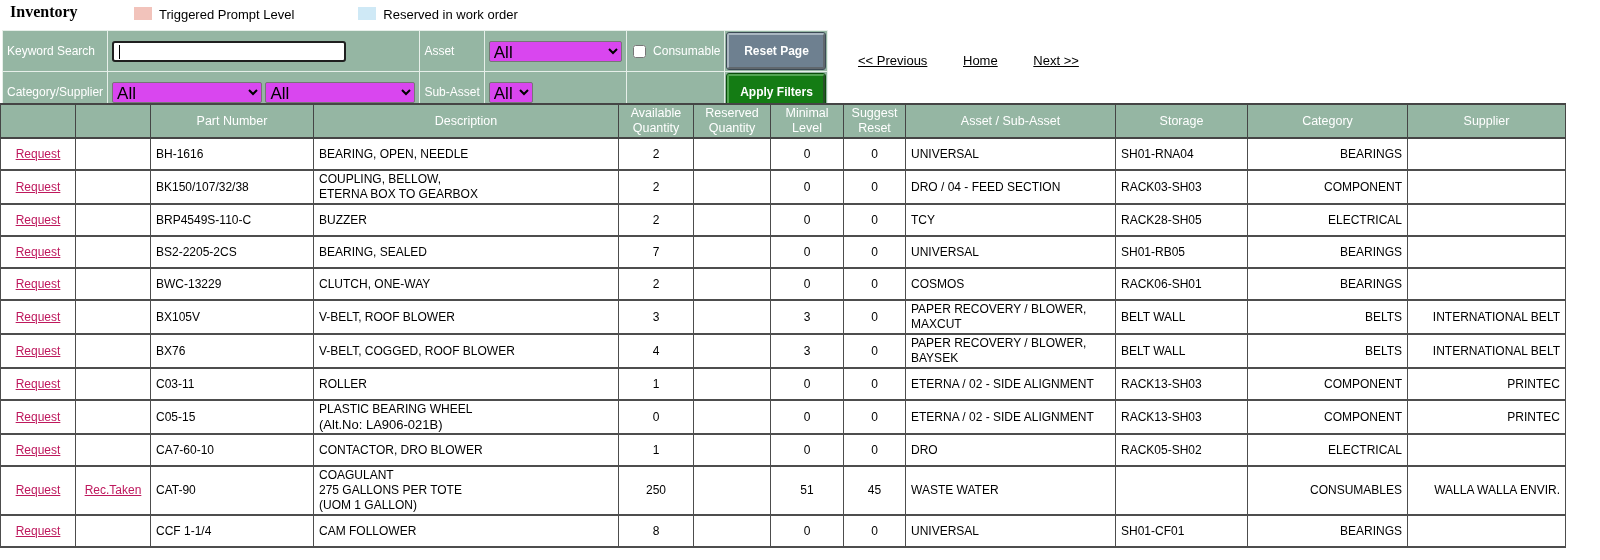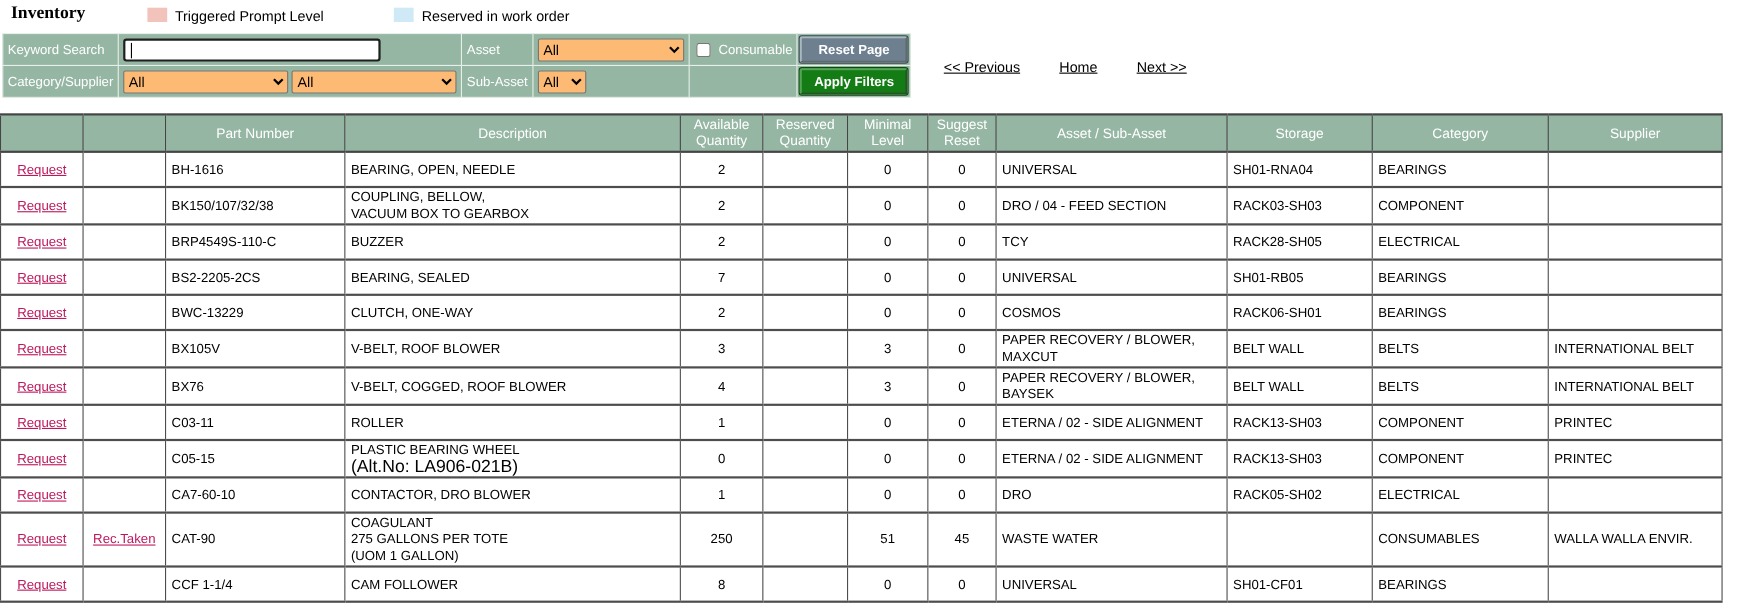--- a/index.html
+++ b/index.html
@@ -25,27 +25,27 @@
   .filter-table td {
     border:1px solid #e6efe9; height:29px; padding:0 4px;
     font-size:12px; color:#ffffff; vertical-align:middle; white-space:nowrap;
   }
   .kw-wrap { position:relative; display:inline-block; }
   .kw-input {
     width:234px; height:21px; border:2px solid #1f1f1f; border-radius:3px;
     background:#fff; font-size:12px; padding:0 4px; outline:none;
   }
   .caret { position:absolute; left:7px; top:4px; width:1px; height:14px; background:#000; }
-  select { font-size:13px; height:21px; background:#fdba74; border:1px solid #767676; border-radius:2px; color:#000; }
+  select { font-size:17px; height:21px; background:#d946ef; border:1px solid #767676; border-radius:2px; color:#000; }
   .sel-wide { width:150px; }
   .sel-asset { width:133px; }
   .sel-sub { width:44px; }
   .chk { width:13px; height:13px; vertical-align:middle; margin:0 4px 0 2px; }
   .btn {
-    display:block; width:98px; height:24px; margin:0 auto;
+    display:block; width:98px; height:36px; margin:0 auto;
     font-family:"Liberation Sans", sans-serif; font-size:12px; font-weight:bold; color:#fff;
     border-radius:2px; cursor:pointer;
   }
   .btn-reset { background:#6e8090; border:2px outset #aab7c1; outline:1px solid #3c4a55; }
   .btn-apply { background:#147c14; border:2px outset #53a653; outline:1px solid #0a4d0a; }
 
   
   .nav { position:absolute; left:858px; top:53px; font-size:13px; }
   .nav a { color:#000; text-decoration:underline; margin-right:32px; cursor:pointer; }
 
@@ -60,23 +60,23 @@
     text-align:center; white-space:pre-line; line-height:15px; padding:1px 3px;
   }
   .inv-table td {
     border:solid #4d4d4d; border-width:2px 1px; background:#fff;
     font-size:12px; line-height:15px; height:32px; padding:1px 5px;
     vertical-align:middle; overflow:hidden;
   }
   .inv-table td:nth-child(1), .inv-table td:nth-child(2) { text-align:center; }
   .inv-table td:nth-child(5), .inv-table td:nth-child(6),
   .inv-table td:nth-child(7), .inv-table td:nth-child(8) { text-align:center; }
-  .inv-table td:nth-child(11), .inv-table td:nth-child(12) { text-align:left; }
+  .inv-table td:nth-child(11), .inv-table td:nth-child(12) { text-align:right; }
   .pre { white-space:pre-line; }
-  .note { font-size:16px; }
+  .note { font-size:13px; }
   .lnk { color:#be185d; text-decoration:underline; cursor:pointer; }
 </style>
 </head>
 <body>
 
 <div class="page-title">Inventory</div>
 
 <div class="legend">
   <div class="legend-item">
     <span class="swatch" style="background:#f2c3bb"></span>
@@ -202,21 +202,21 @@
     <td>SH01-RNA04</td>
     <td>BEARINGS</td>
     <td></td>
   </tr>
       <tr>
     <td><a class="lnk">Request</a></td>
     <td></td>
     <td>BK150/107/32/38</td>
     <td>
       <div class="pre">COUPLING, BELLOW,
-VACUUM BOX TO GEARBOX</div>
+ETERNA BOX TO GEARBOX</div>
       <div class="note"></div>
     </td>
     <td>2</td>
     <td></td>
     <td>0</td>
     <td>0</td>
     <td class="pre">DRO / 04 - FEED SECTION</td>
     <td>RACK03-SH03</td>
     <td>COMPONENT</td>
     <td></td>

